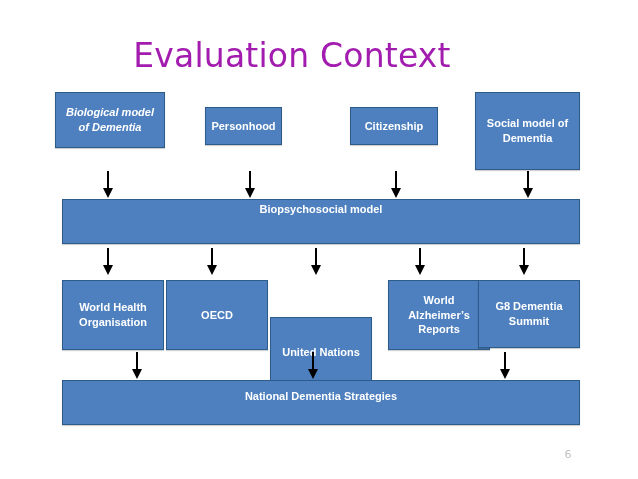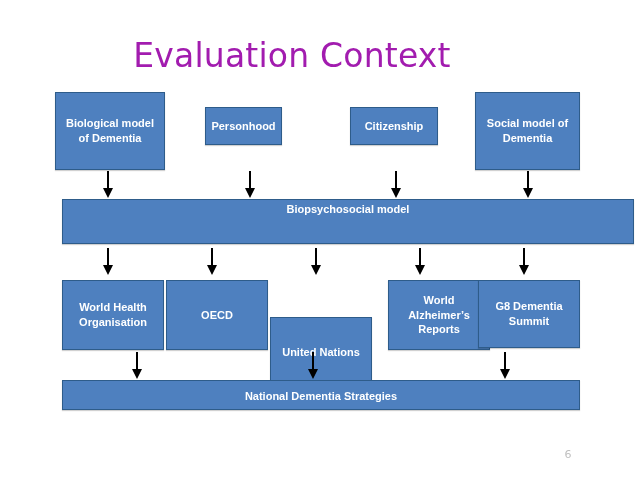--- a/index.html
+++ b/index.html
@@ -55,42 +55,42 @@
     font-size: 11px;
     padding: 2px 4px;
     box-shadow: 0 1px 1px rgba(0,0,0,0.18);
   }
   .node .label {
     display: block;
     width: 100%;
   }
 
   
-  .n-biological { left: 55px;  top: 92px;  width: 110px; height: 78px; }
+  .n-biological { left: 55px;  top: 92px;  width: 110px; height: 56px; font-style: italic; }
   .n-social     { left: 475px; top: 92px;  width: 105px; height: 78px; }
   
   .n-personhood { left: 205px; top: 107px; width: 77px;  height: 38px; }
   .n-citizenship{ left: 350px; top: 107px; width: 88px;  height: 38px; }
 
   
   .n-biopsycho {
-    left: 62px; top: 199px; width: 572px; height: 45px;
+    left: 62px; top: 199px; width: 518px; height: 45px;
     align-items: flex-start;
   }
 
   
   .n-who    { left: 62px;  top: 280px; width: 102px; height: 70px; }
   .n-oecd   { left: 166px; top: 280px; width: 102px; height: 70px; }
   .n-un     { left: 270px; top: 280px; width: 102px; height: 70px; margin-top: 37px; }
   .n-war    { left: 388px; top: 280px; width: 102px; height: 70px; }
   .n-g8     { left: 478px; top: 280px; width: 102px; height: 68px; }
 
   
   .n-national {
-    left: 62px; top: 380px; width: 518px; height: 30px;
+    left: 62px; top: 380px; width: 518px; height: 45px;
     align-items: flex-start;
     padding-top: 8px;
   }
 
   
   .arrow {
     position: absolute;
     width: 16px;
     height: 30px;
   }

